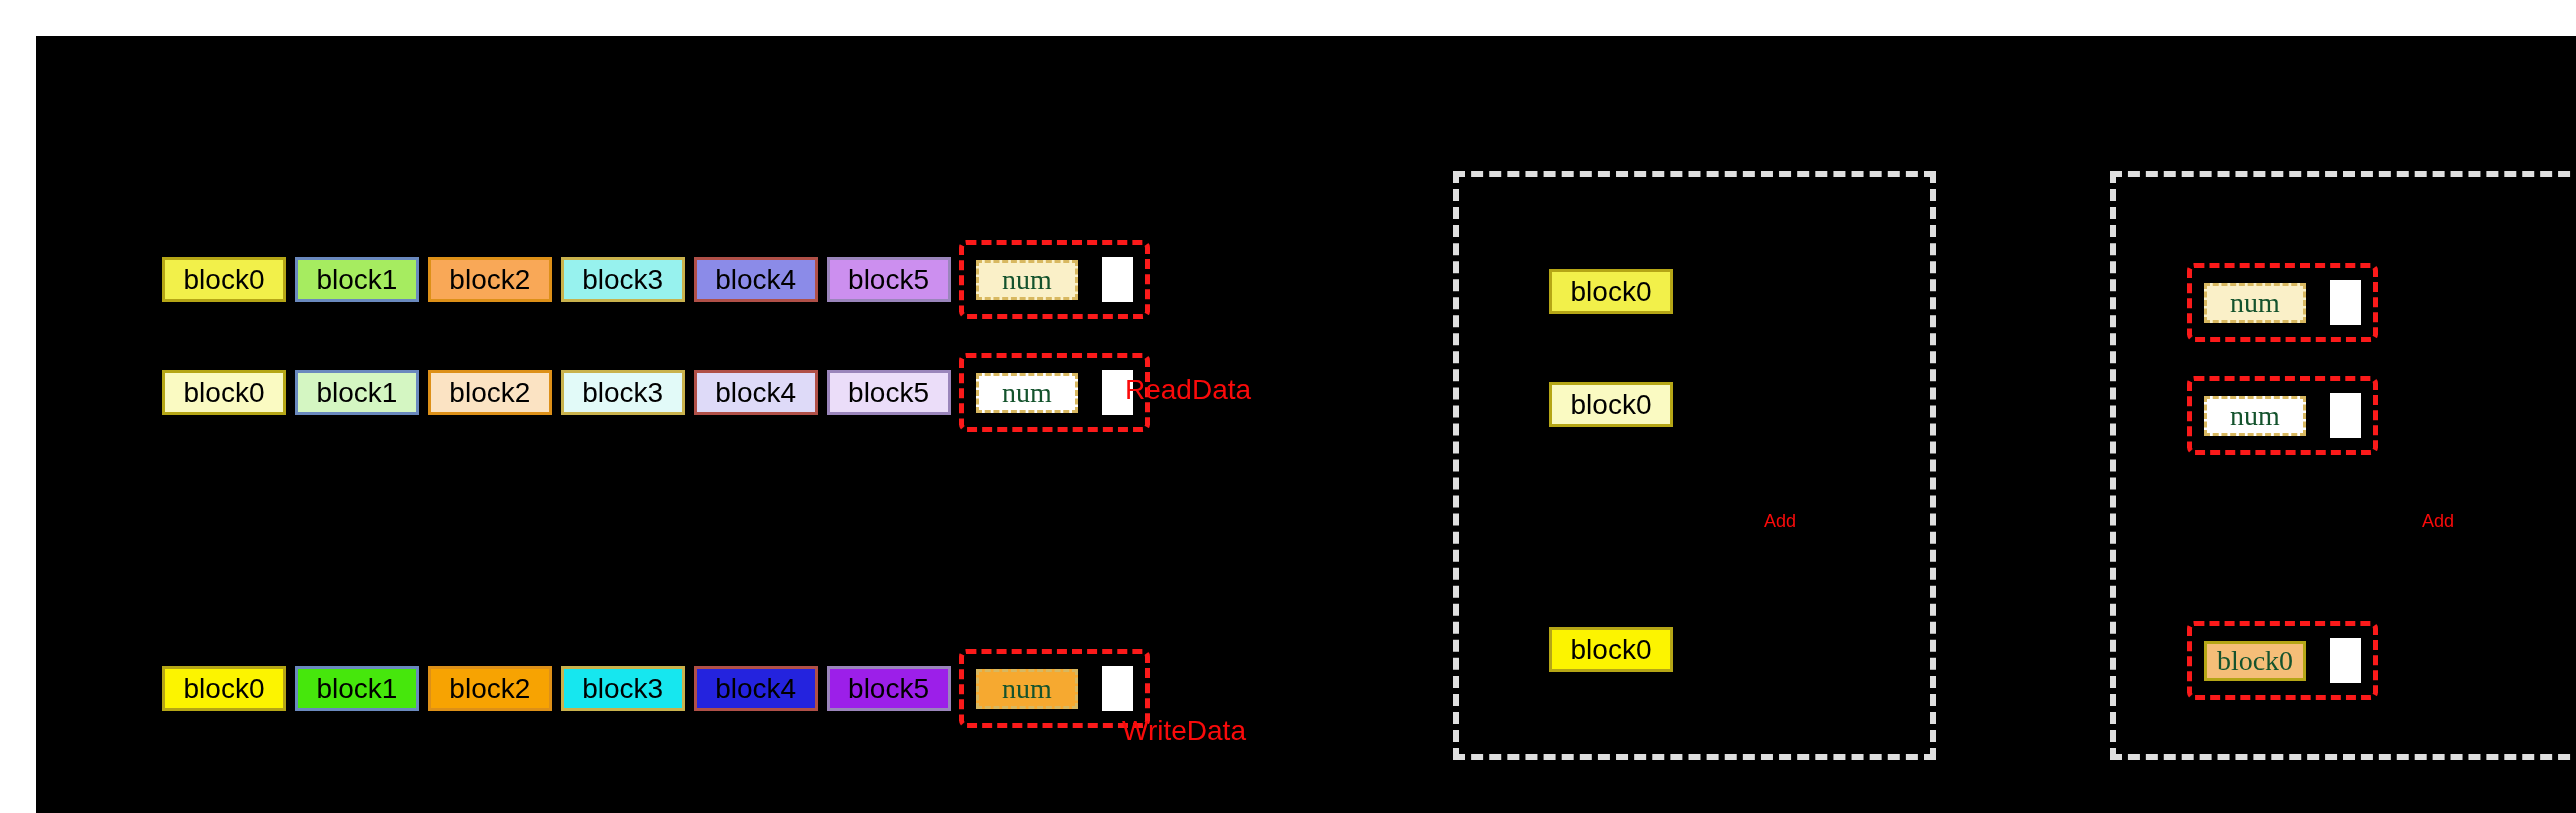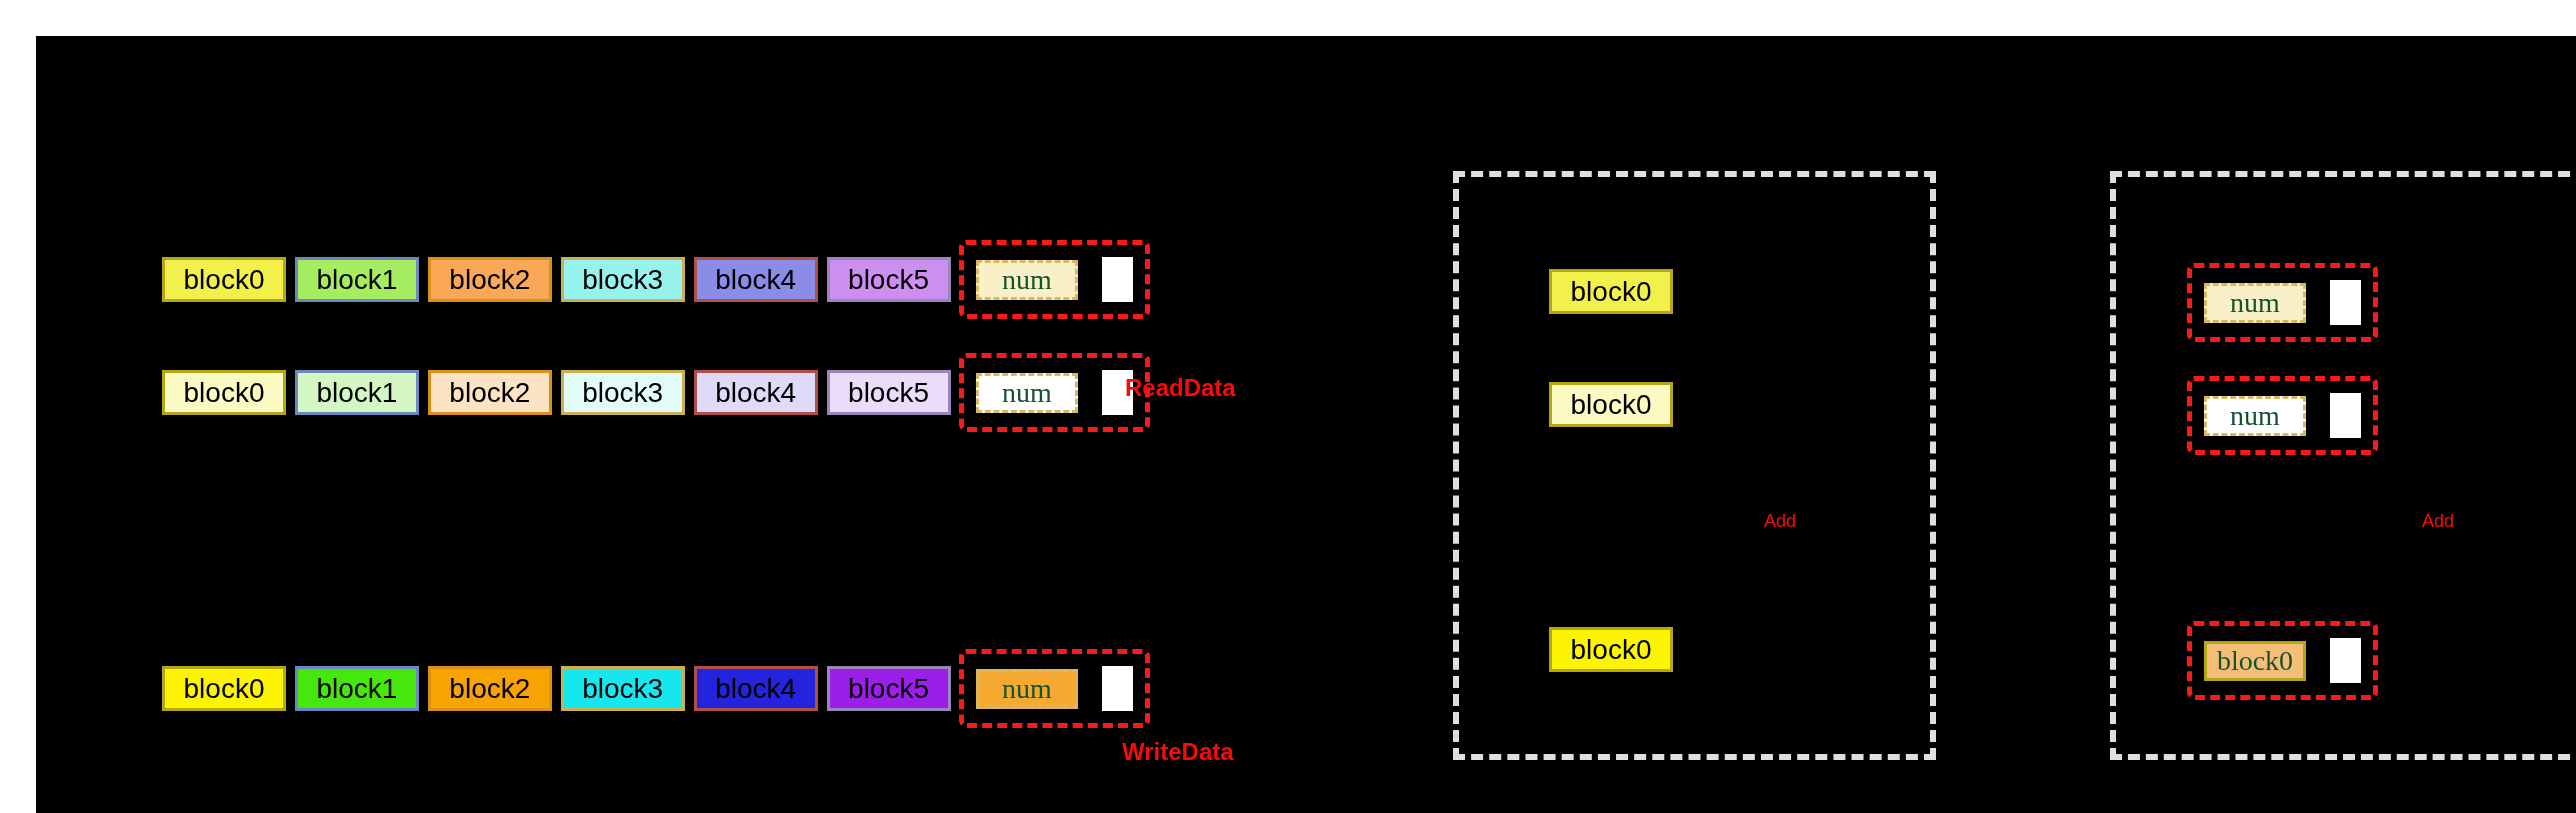--- a/index.html
+++ b/index.html
@@ -24,21 +24,21 @@
   .tick {
     width: 31px; height: 45px; background: #fff; flex: none;
   }
   .red-group {
     display: flex; align-items: center;
     border: 5.5px dashed #FB1A1A; border-radius: 7.4px;
     margin-left: -3.7px; flex: none;
   }
 
   
-  .side-label { position: absolute; font-size: 24px; font-weight: bold; letter-spacing: 0px; }
+  .side-label { position: absolute; font-size: 28px; font-weight: normal; letter-spacing: 0px; }
 
   
   .gbox { position: absolute; top: 123px; width: 483px; height: 589px; border: 6.1px dashed #DFDFDF; }
   .gbox .abs-cell { position: absolute; left: 78px; }
   .gbox .abs-group { position: absolute; left: 71px; margin-left: 0; }
   .add-label { position: absolute; font-size: 18px; }
 </style>
 </head>
 <body>
 
@@ -77,21 +77,21 @@
     <div class="cell" style="background-color: rgb(22, 231, 239); border-color: rgb(201, 178, 77);">block3</div>
     <div class="cell" style="background-color: rgb(36, 35, 222); border-color: rgb(176, 80, 72);">block4</div>
     <div class="cell" style="background-color: rgb(156, 31, 233); border-color: rgb(154, 133, 187);">block5</div>
     <div class="red-group" style="border-color: rgb(251, 26, 26);">
       <div class="num-box" style="background-color: rgb(246, 169, 48); border-color: rgb(216, 184, 96);">num</div>
       <div class="tick"></div>
     </div>
   </div>
 
   <div class="side-label" style="left: 1077px; top: 326px; color: rgb(250, 10, 10);">ReadData</div>
-  <div class="side-label" style="left: 1074px; top: 690px; color: rgb(250, 10, 10);">WriteData</div>
+  <div class="side-label" style="left: 1074px; top: 667px; color: rgb(250, 10, 10);">WriteData</div>
 
   <div class="gbox" style="left: 1405px; border-color: rgb(223, 223, 223);">
     <div class="cell abs-cell" style="top: 80px; background-color: rgb(242, 240, 74); border-color: rgb(181, 166, 22);">block0</div>
     <div class="cell abs-cell" style="top: 193px; background-color: rgb(250, 250, 194); border-color: rgb(181, 166, 22);">block0</div>
     <div class="add-label" style="left: 293px; top: 322px; color: rgb(250, 10, 10);">Add</div>
     <div class="cell abs-cell" style="top: 438px; background-color: rgb(252, 244, 0); border-color: rgb(181, 166, 22);">block0</div>
   </div>
 
   <div class="gbox" style="left: 2062px; width: 478px; border-color: rgb(223, 223, 223);">
     <div class="red-group abs-group" style="top: 74px; border-color: rgb(251, 26, 26);">

